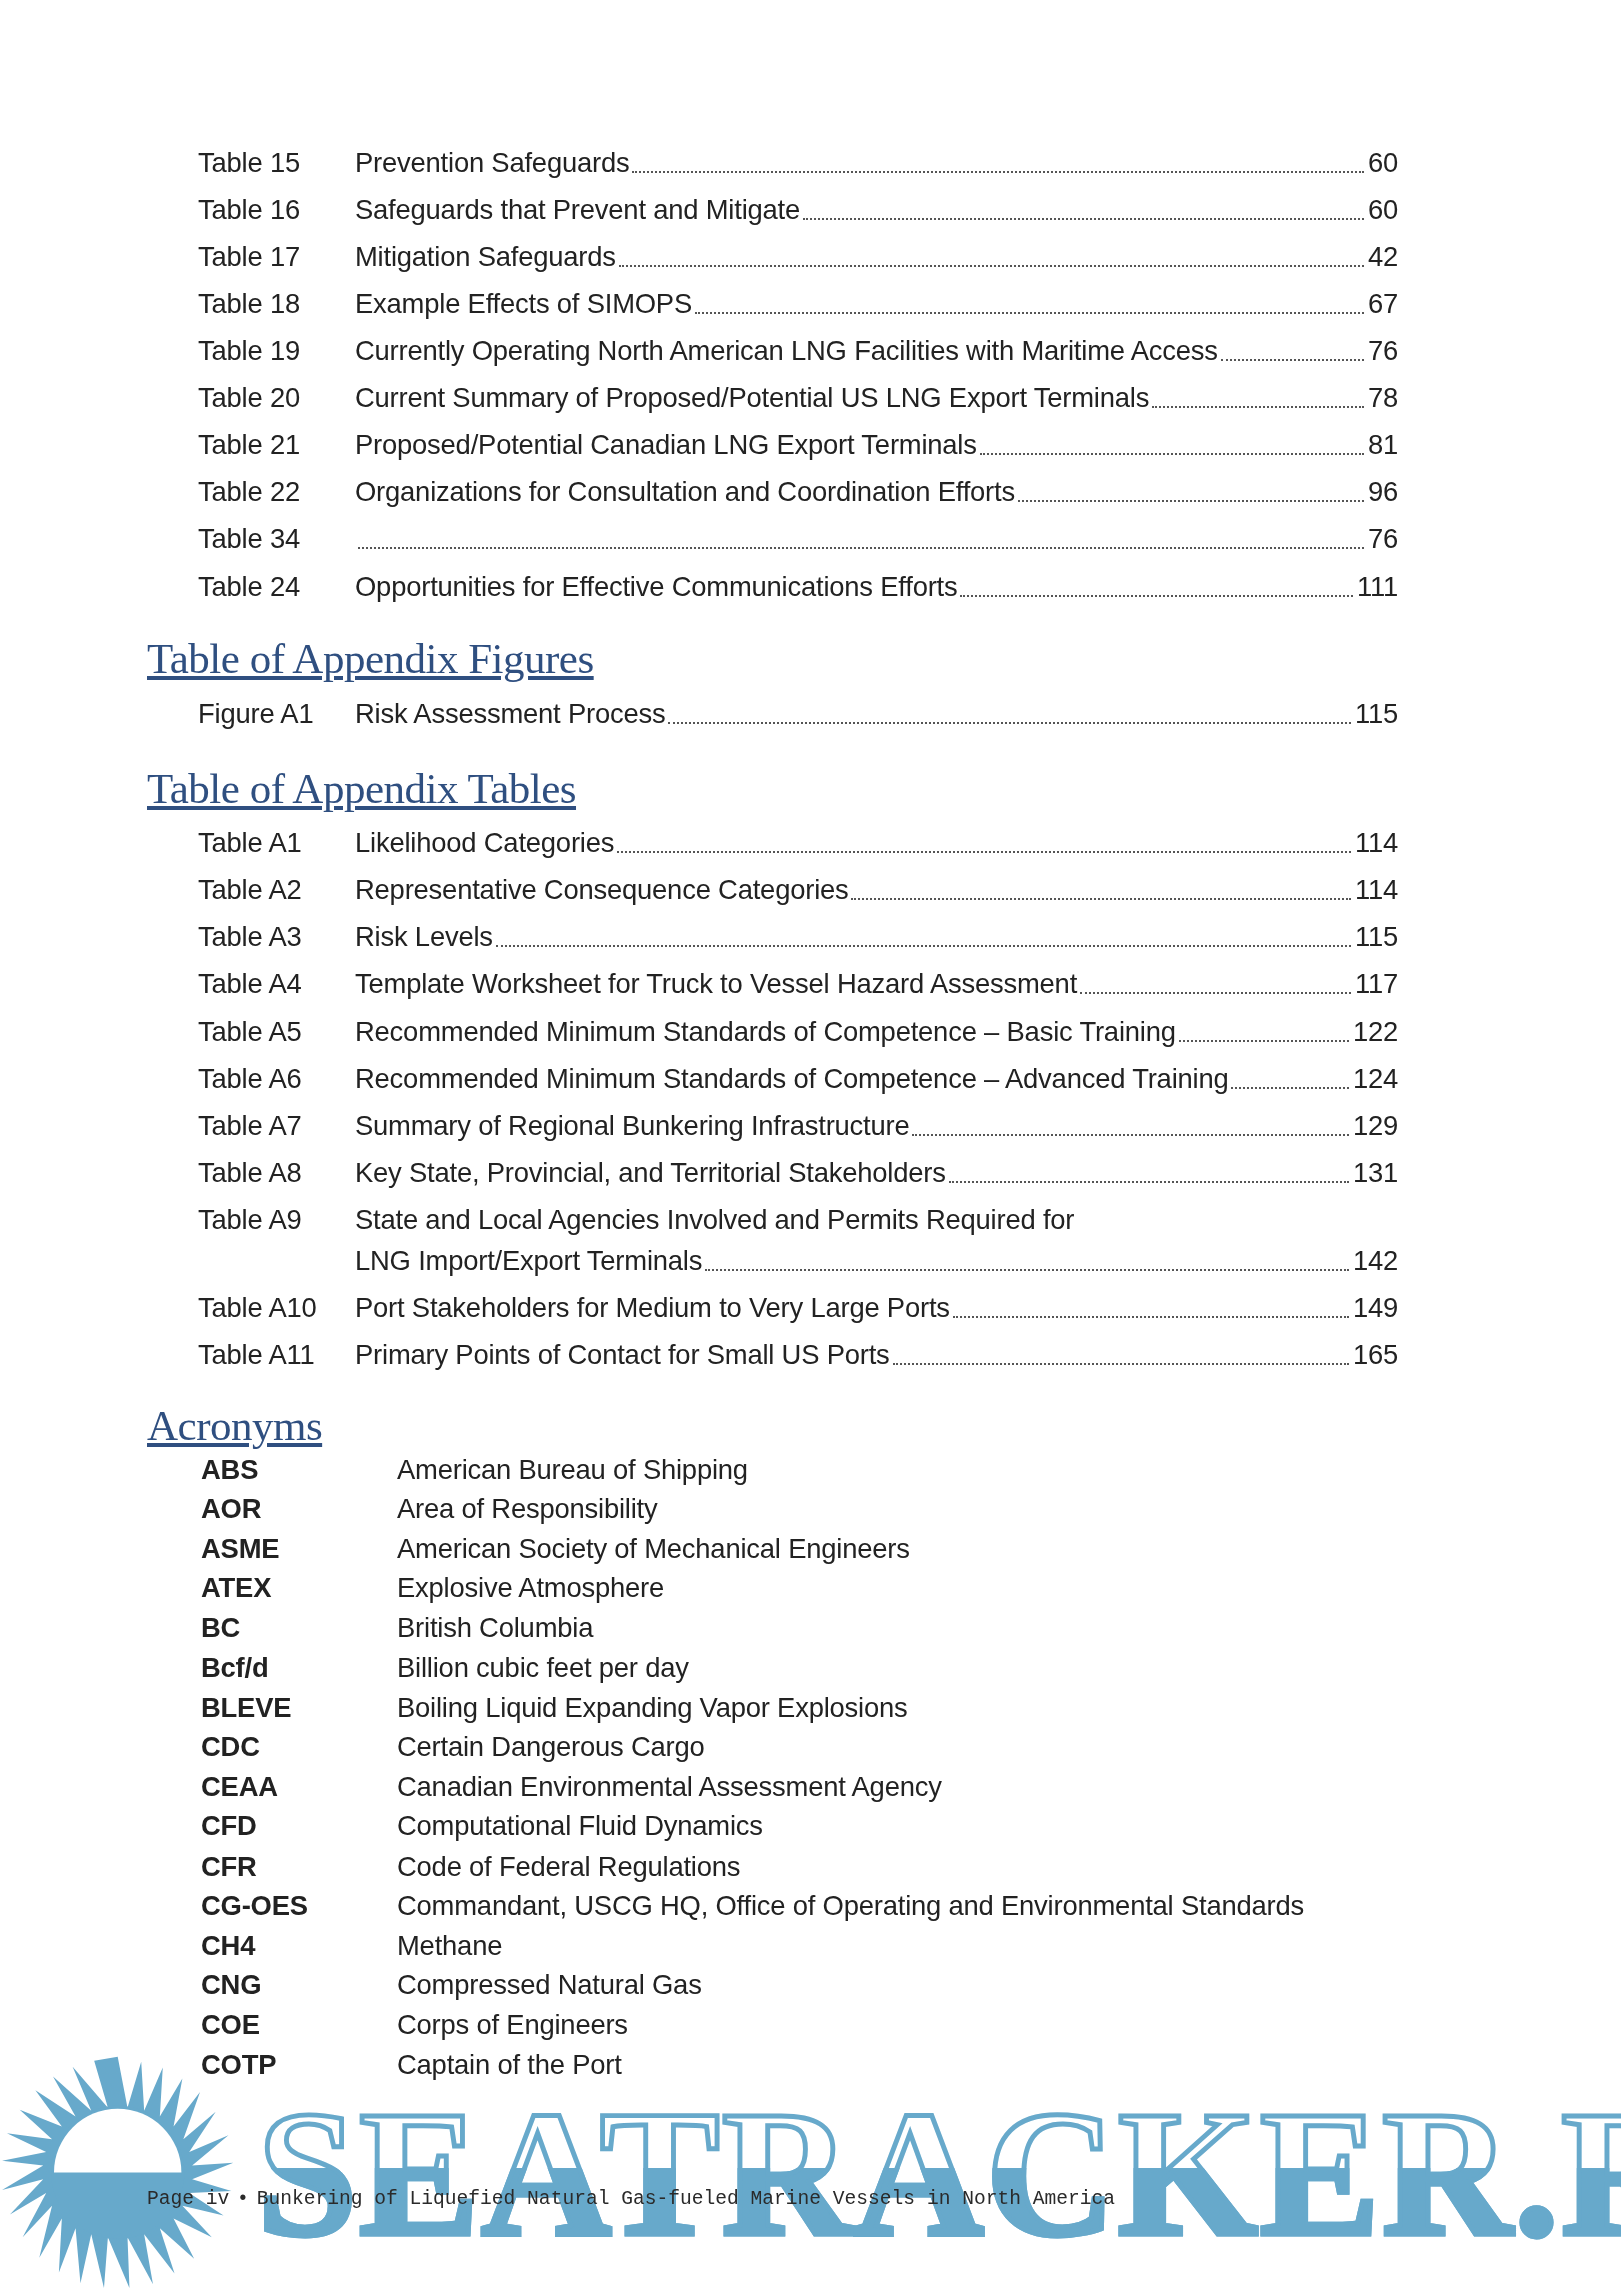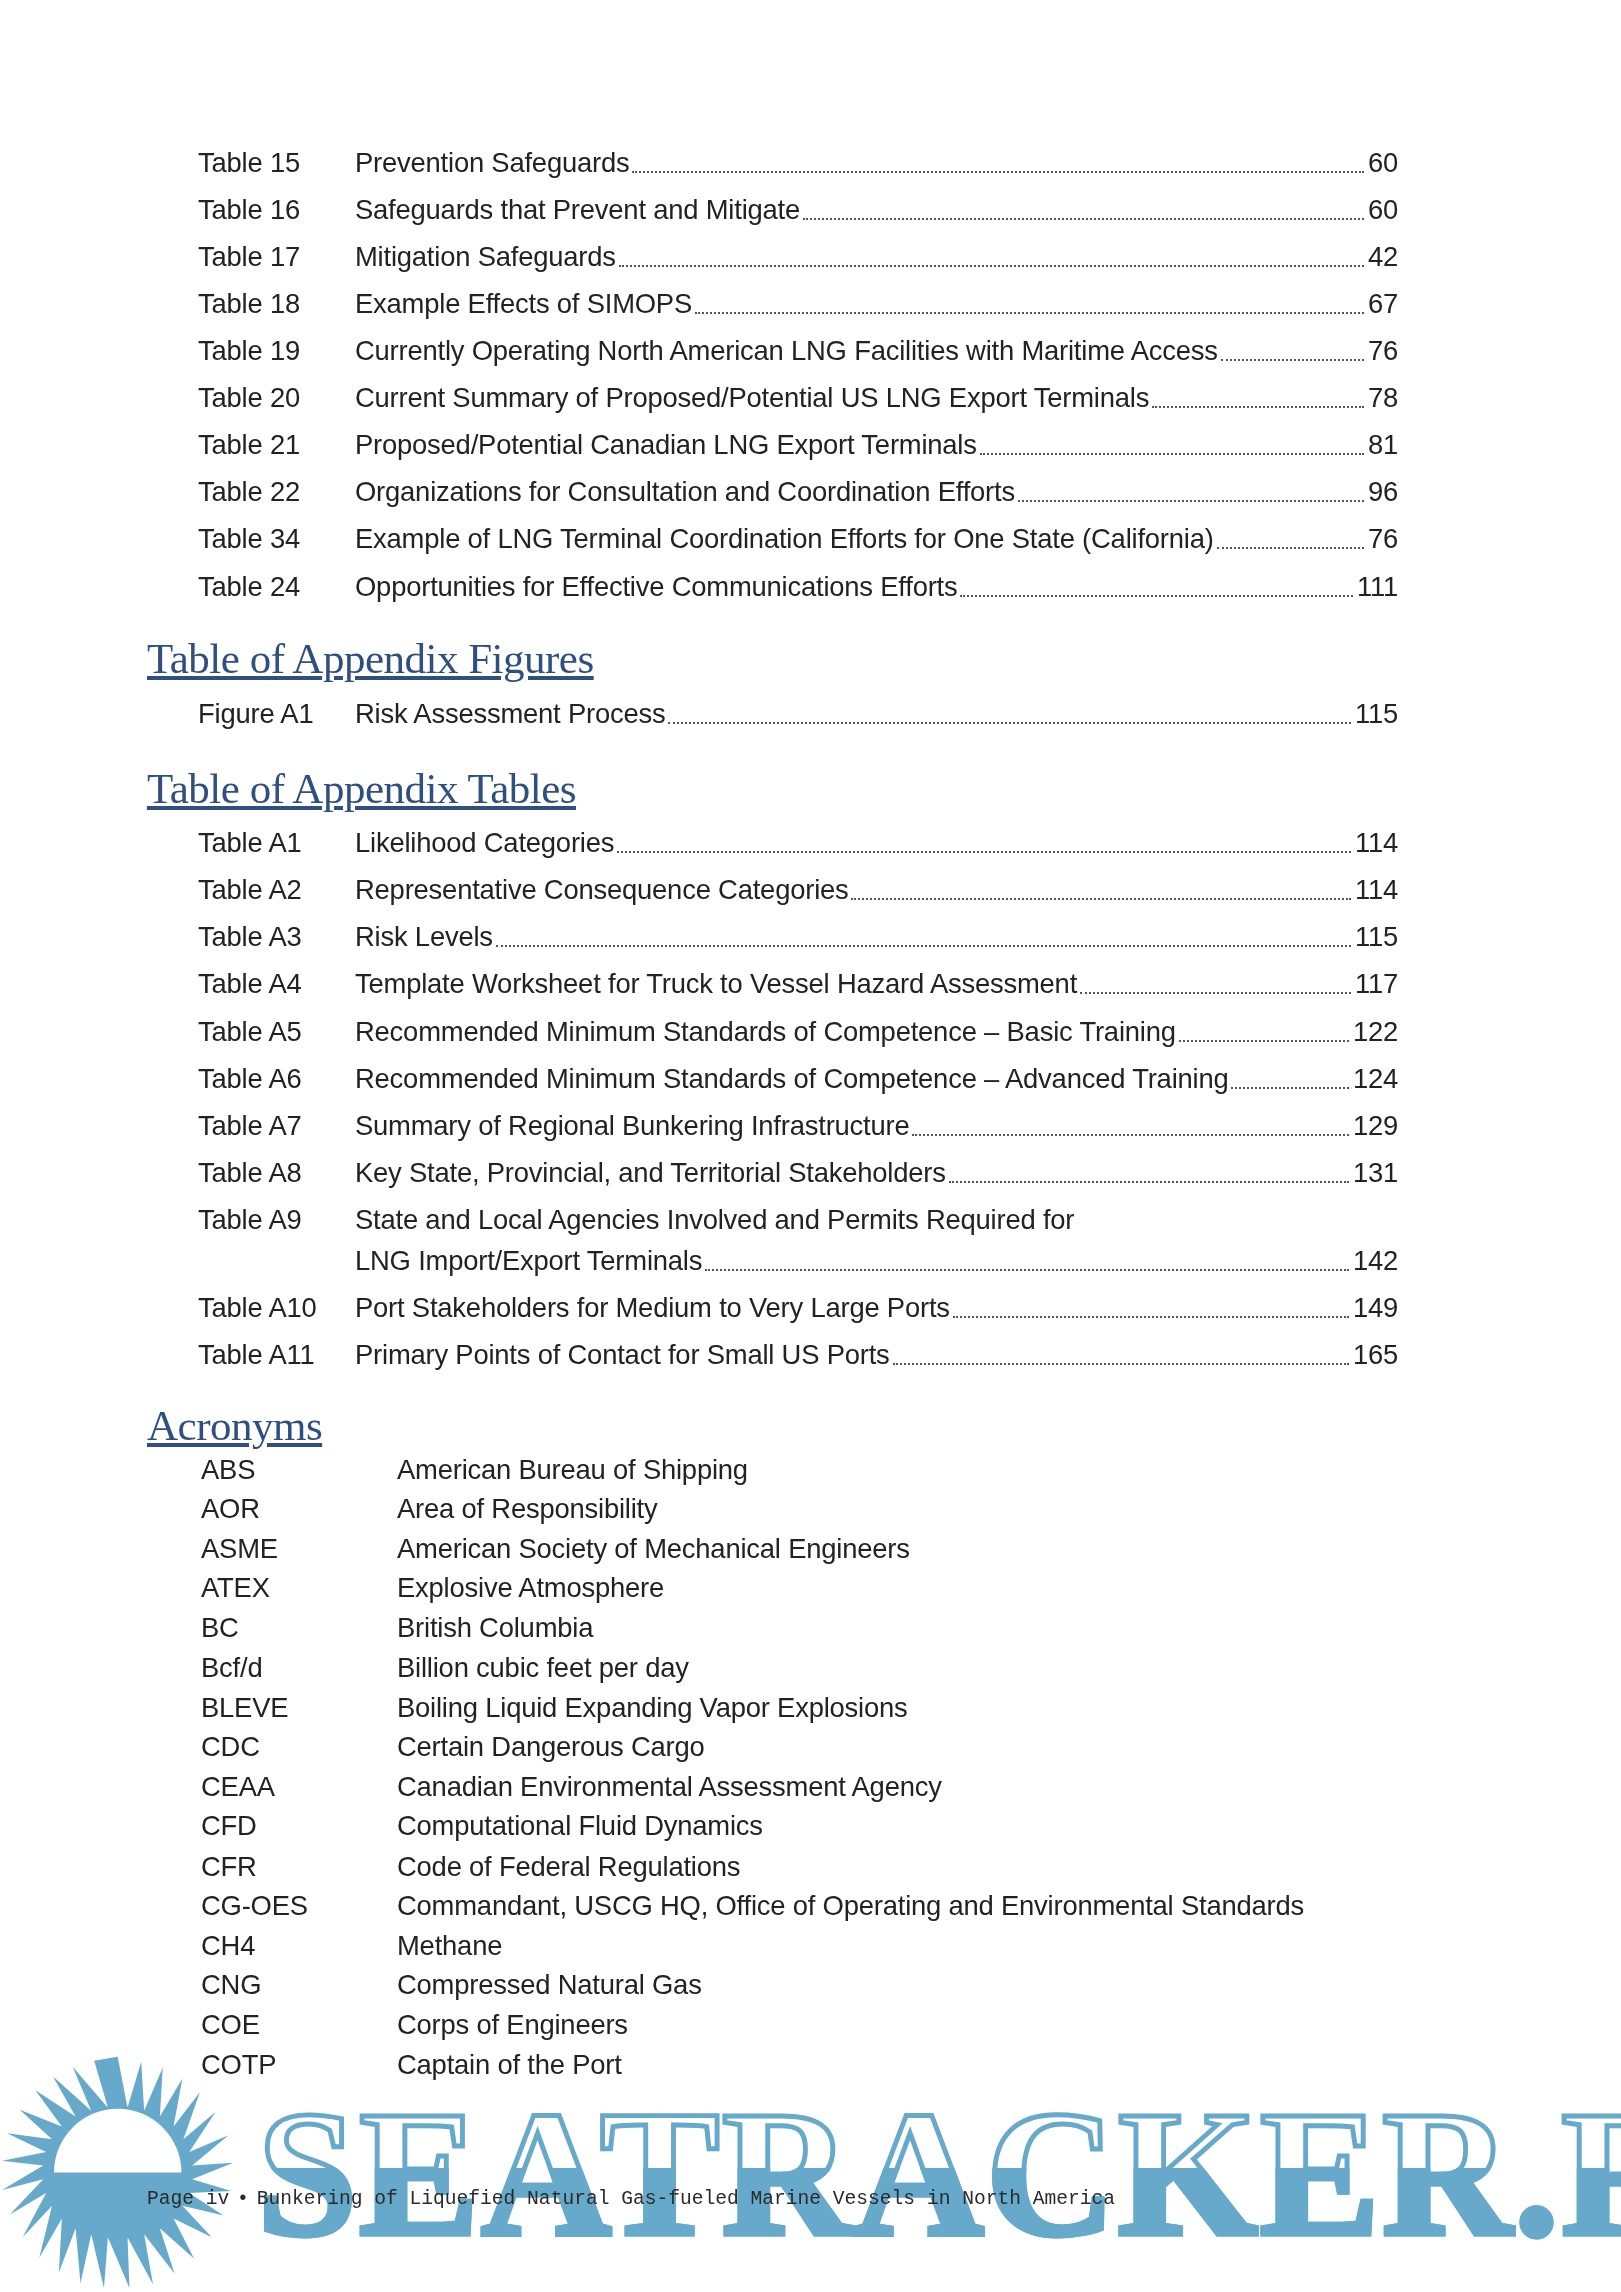--- a/index.html
+++ b/index.html
@@ -13,21 +13,21 @@
   .toc-title { white-space:nowrap; }
   .toc-leader { flex:1 1 auto; border-bottom:2px dotted #555; margin:0 3.9px 8.8px 2.9px; height:0; align-self:flex-end; }
   .toc-page { white-space:nowrap; text-align:left; }
   .toc-row.wrap-first .toc-leader { border:none; }
 
   .section-heading { position:absolute; left:147px; font-family:"Liberation Serif", serif;
                      font-size:43px; color:#2f4f80; letter-spacing:-0.5px; margin:0; font-weight:normal;
                      line-height:49px;text-decoration:underline; }
 
   .acr-row { position:absolute; left:201px; height:35px; font-size:27.4px; line-height:35px; letter-spacing:-0.2px; }
-  .acr-abbr { position:absolute; left:0; white-space:nowrap; }
+  .acr-abbr { position:absolute; left:0; white-space:nowrap;font-weight:bold; }
   .acr-def { position:absolute; left:196px; white-space:nowrap; }
 
   .footer { position:absolute; left:147px; top:2188px; font-size:19.6px; color:#2a2a2a; white-space:nowrap; z-index:3;font-family:Liberation Mono, monospace; }
   .footer .bullet { margin:0 7.8px; }
 
   .watermark { position:absolute; left:0; top:2049px; width:1621px; height:244px; z-index:2; pointer-events:none; }
   .wm-text { position:absolute; left:257px; top:2105px; font-family:"Liberation Serif", serif; font-weight:bold;
              font-size:180px; line-height:137px; letter-spacing:2px; white-space:nowrap; z-index:2;
              color:transparent; -webkit-text-stroke:4.9px #67a9cb;
              background:linear-gradient(to bottom, rgba(255,255,255,0) 0%, rgba(255,255,255,0) 46%, #67a9cb 46%, #67a9cb 100%);
@@ -82,21 +82,20 @@
       <span class="toc-page">81</span>
     </div>
     <div class="toc-row" style="top:472px">
       <span class="toc-label">Table 22</span>
       <span class="toc-title">Organizations for Consultation and Coordination Efforts</span>
       <span class="toc-leader"></span>
       <span class="toc-page">96</span>
     </div>
     <div class="toc-row" style="top:519px">
       <span class="toc-label">Table 34</span>
-      <span class="toc-title">Example of LNG Terminal Coordination Efforts for One State (California)</span>
       <span class="toc-leader"></span>
       <span class="toc-page">76</span>
     </div>
     <div class="toc-row" style="top:567px">
       <span class="toc-label">Table 24</span>
       <span class="toc-title">Opportunities for Effective Communications Efforts</span>
       <span class="toc-leader"></span>
       <span class="toc-page">111</span>
     </div>
   </div>

